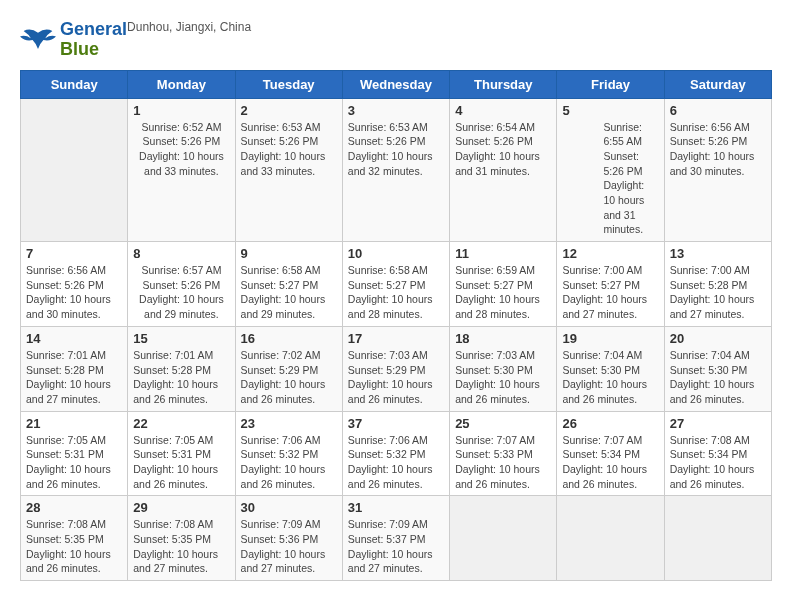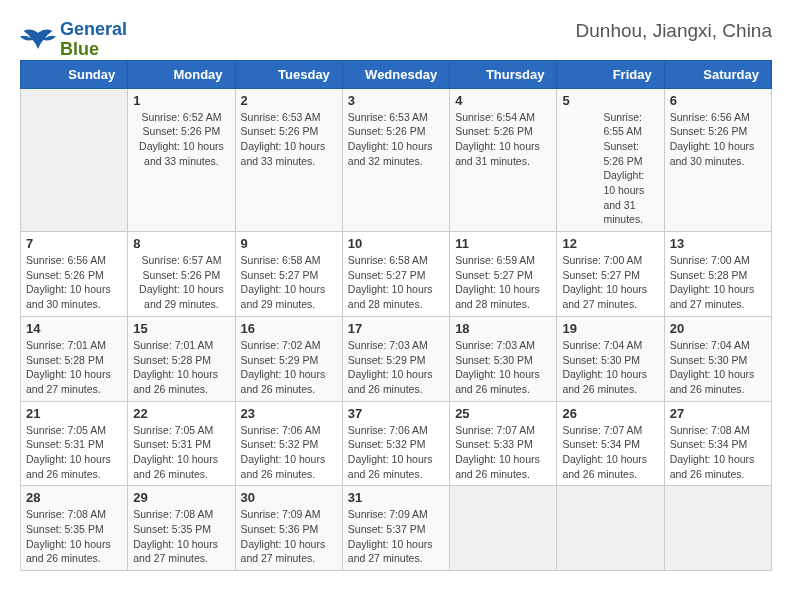--- a/index.html
+++ b/index.html
@@ -5,22 +5,23 @@
     * { box-sizing: border-box; margin: 0; padding: 0; }
     body {
       font-family: Arial, sans-serif;
       background: #fff;
       width: 792px;
       min-height: 612px;
       padding: 20px;
     }
     .header {
       display: flex;
-      justify-content: space-between;
+      justify-content: flex-start;
       align-items: flex-start;
+      margin-bottom: 10px;
     }
     .logo {
       display: flex;
       align-items: center;
       gap: 4px;
     }
     .logo-text {
       font-size: 18px;
       font-weight: bold;
       color: #333;
@@ -35,35 +36,35 @@
     }
     .title-block {
       text-align: right;
     }
     .month-title {
       font-size: 32px;
       font-weight: bold;
       color: #333;
     }
     .location {
-      font-size: 19px;
+      font-size: 12px;
       color: #555;
     }
     table {
       width: 100%;
       border-collapse: collapse;
       table-layout: fixed;
     }
     thead tr th {
       background-color: #2a6bbf;
       color: #fff;
       font-size: 13px;
       font-weight: bold;
       padding: 6px 12px;
-      text-align: right;
+      text-align: center;
       border: 1px solid #1e5fa8;
     }
     tbody tr td {
       border: 1px solid #ccc;
       vertical-align: top;
       padding: 4px 5px;
       font-size: 10.5px;
       color: #333;
       min-height: 80px;
       background: #fff;

